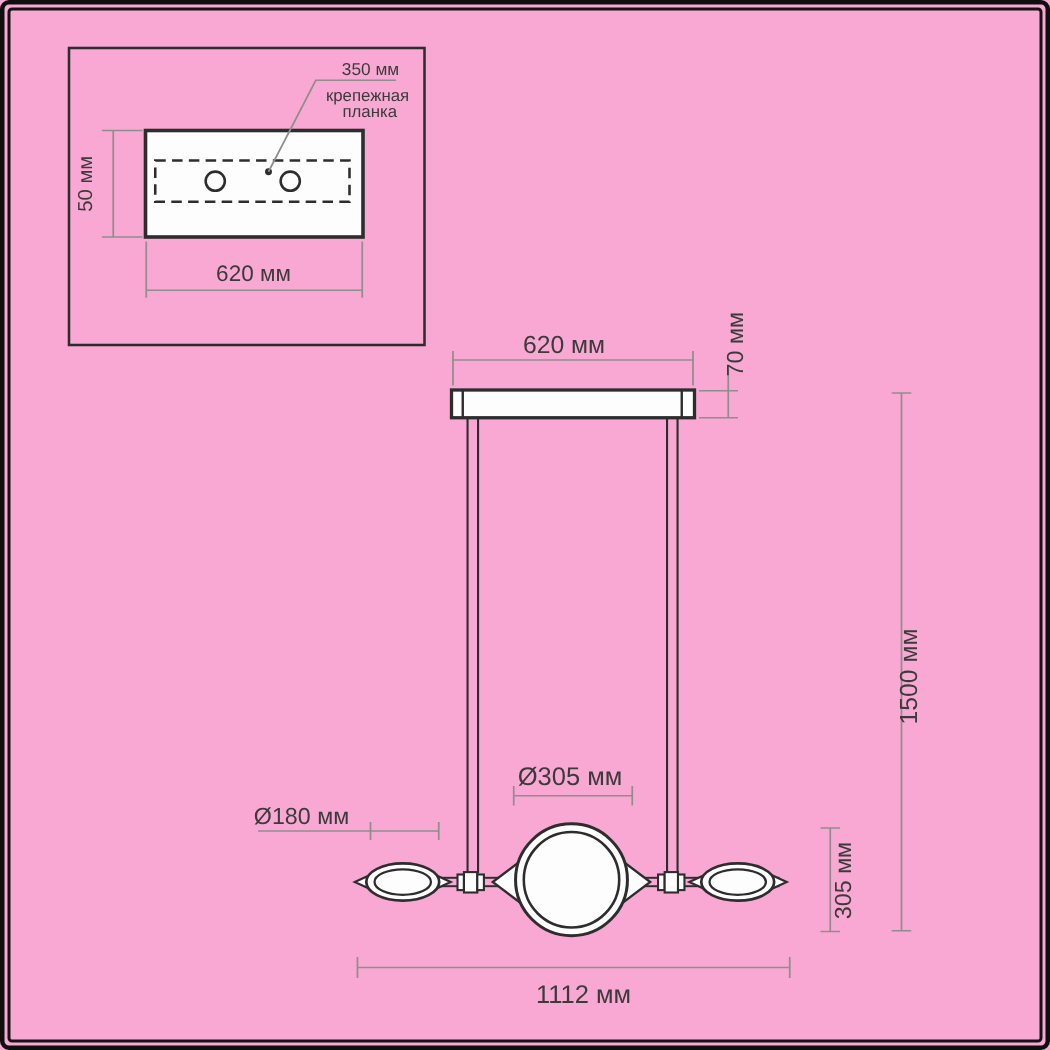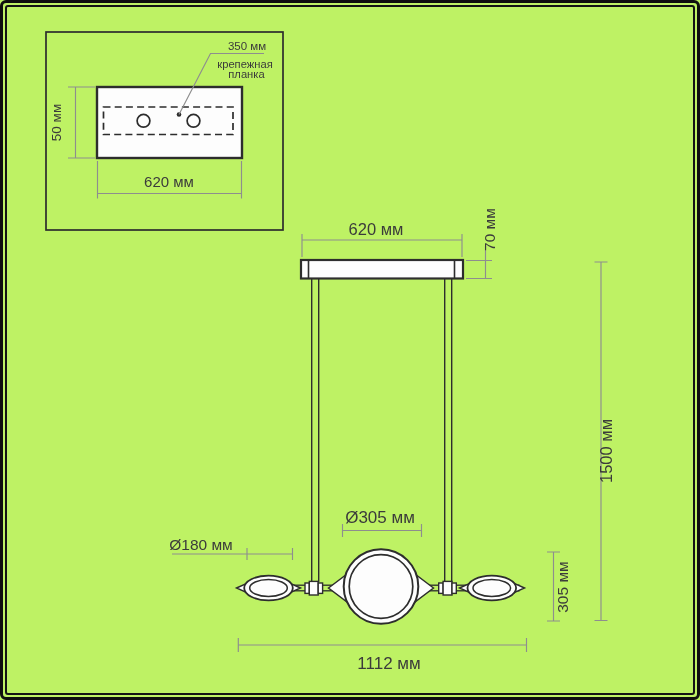--- a/index.html
+++ b/index.html
@@ -1,16 +1,16 @@
 <!DOCTYPE html>
 <html><head>
 <meta charset="utf-8">
 <style>
   html,body{margin:0;padding:0;background:#ffffff;}
-  .canvas{position:relative;width:700px;height:700px;background:#bef264;overflow:hidden;
+  .canvas{position:relative;width:700px;height:700px;background:#f9a8d4;overflow:hidden;
           font-family:"Liberation Sans",sans-serif;}
   .frame-outer{position:absolute;inset:0;border:3.5px solid #0f0f0f;border-radius:6px;pointer-events:none;}
   .frame-inner{position:absolute;inset:5px;border:2px solid #141414;border-radius:3px;pointer-events:none;}
   svg{position:absolute;left:0;top:0;}
   .obj{stroke:#2d2d2d;fill:none;}
   .objf{stroke:#2d2d2d;fill:#fdfdfd;}
   .dim{stroke:#8e8e8e;stroke-width:1.15;fill:none;}
   .lbl{fill:#3b3b3b;font-family:"Liberation Sans",sans-serif;}
 </style>
 </head>

